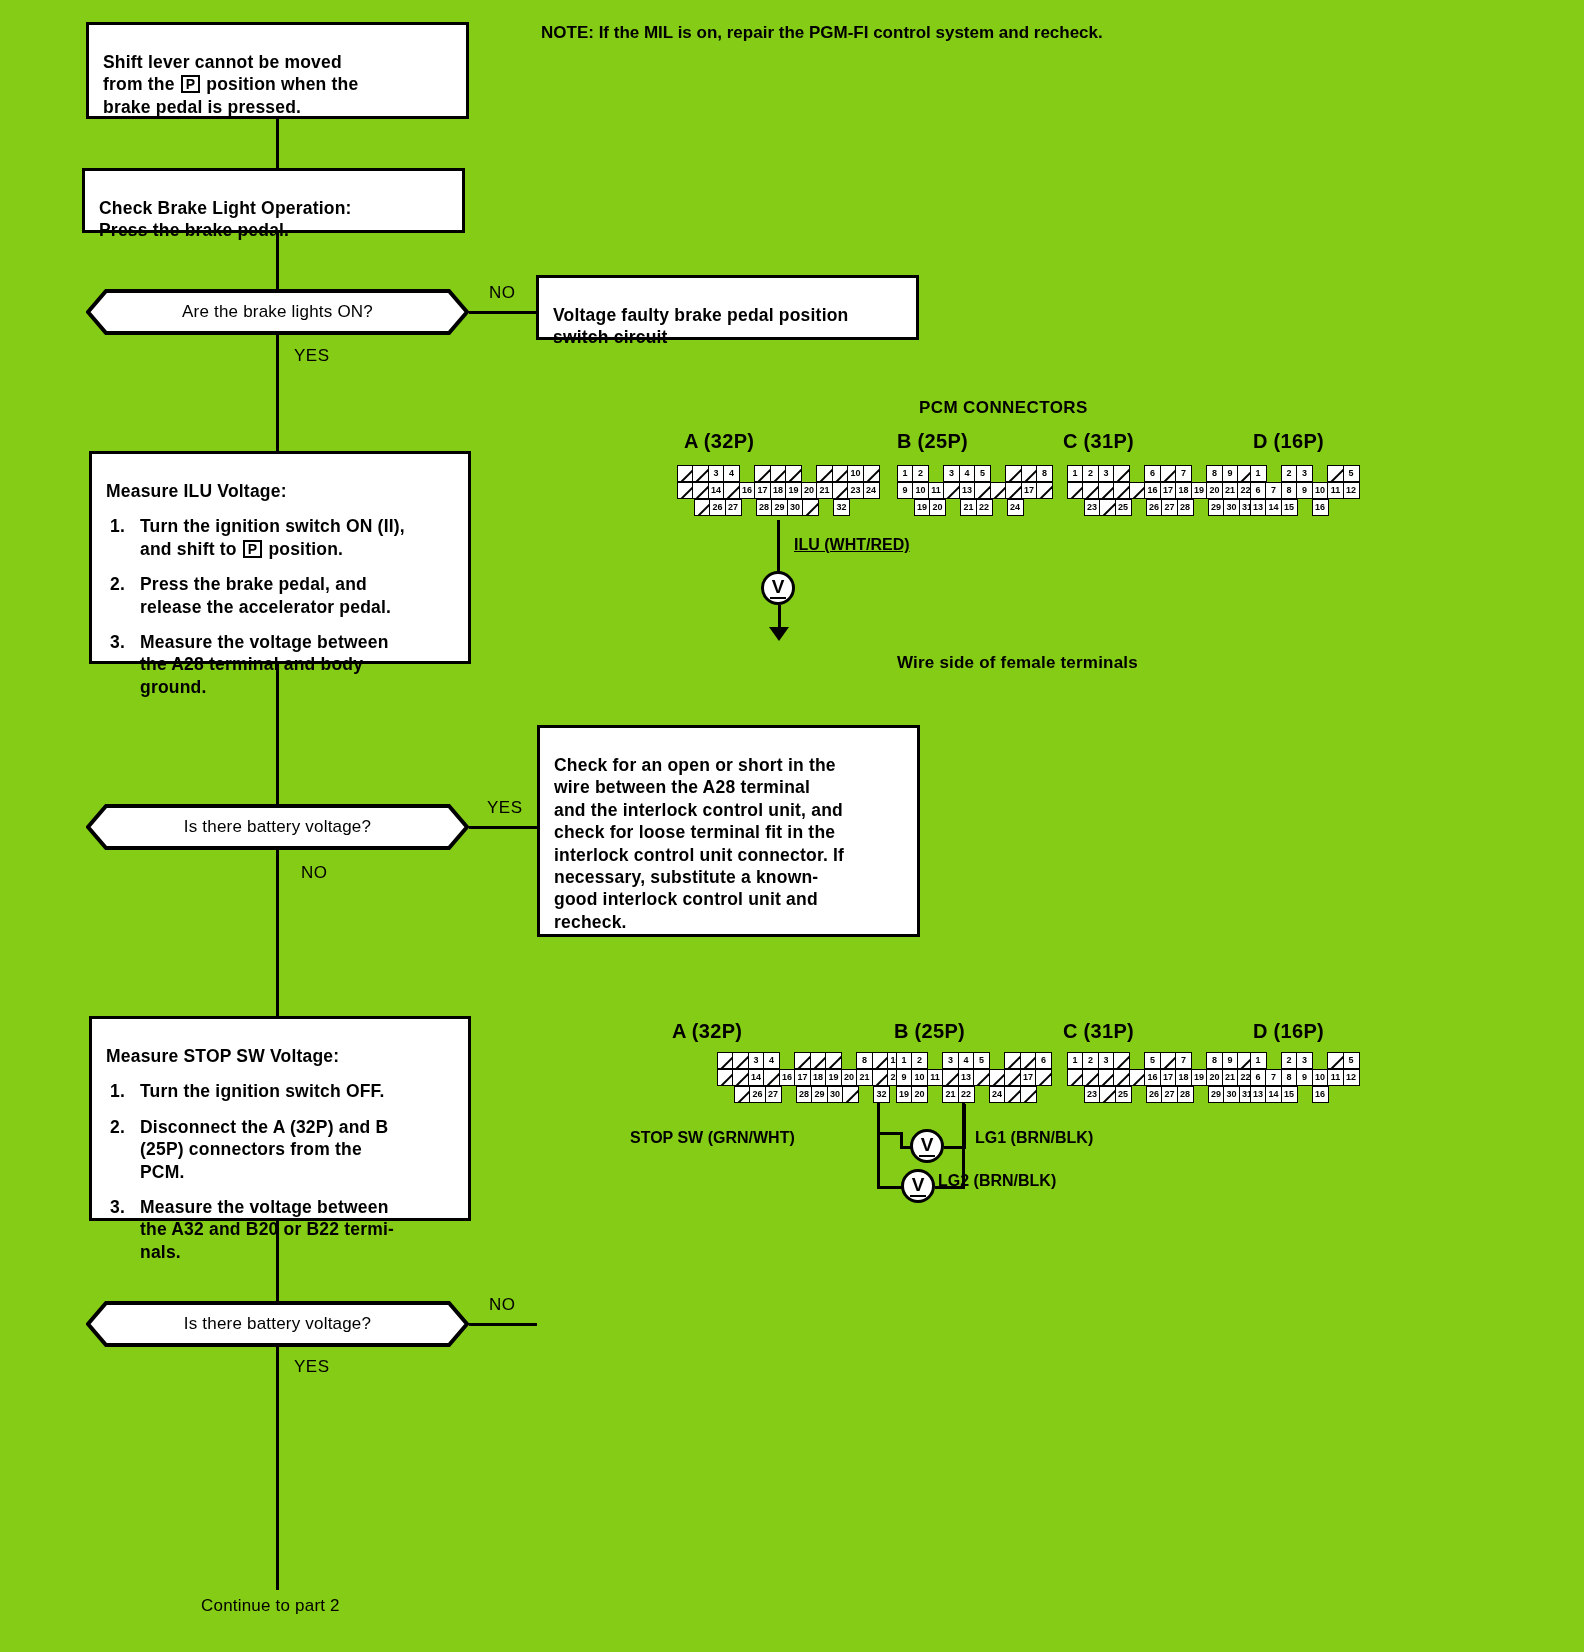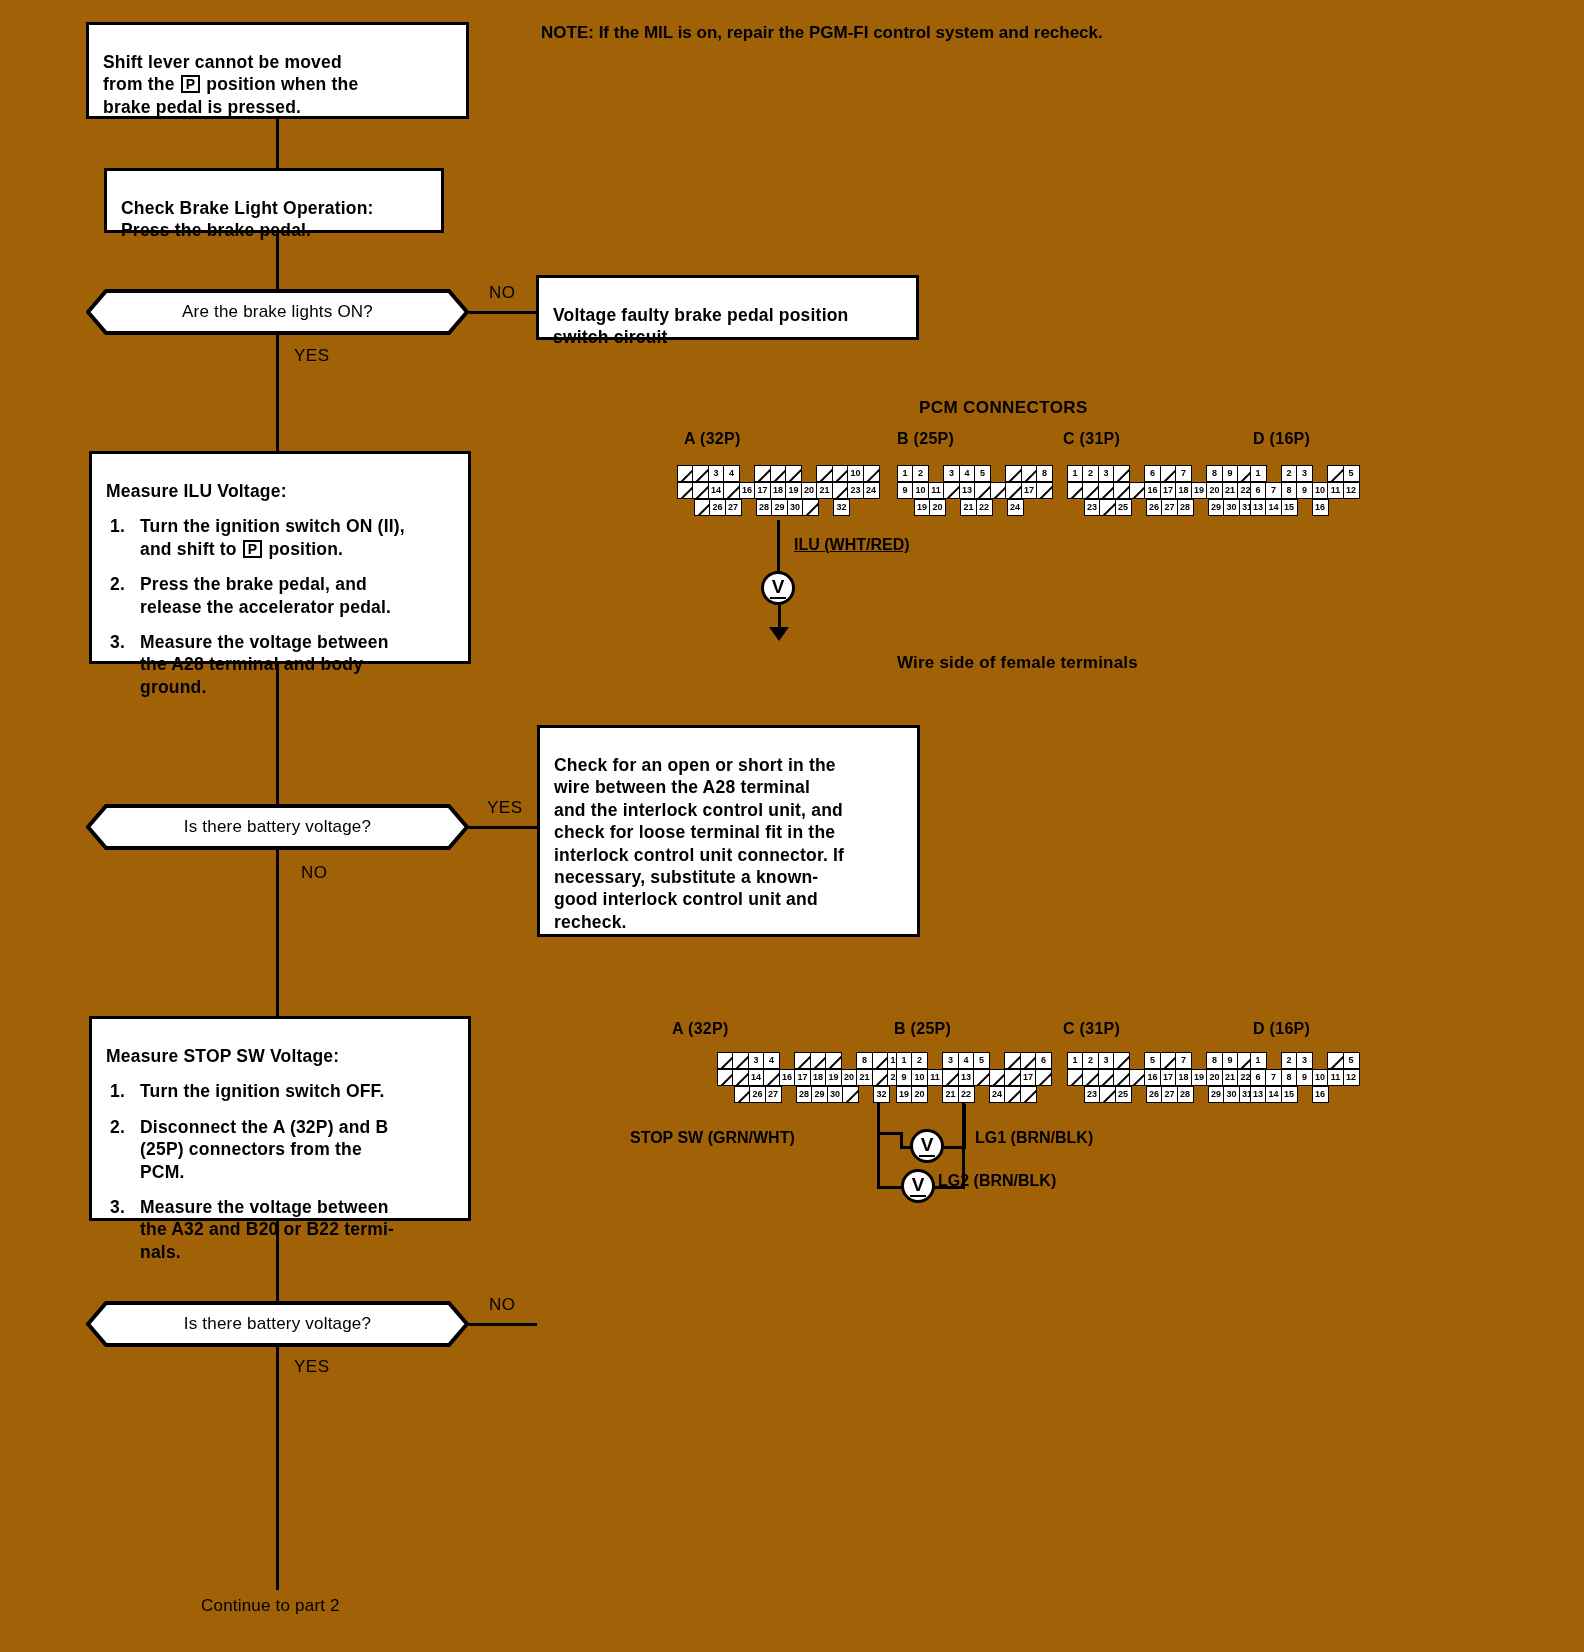--- a/index.html
+++ b/index.html
@@ -9,21 +9,21 @@
   }
   body {
     font-family: "Liberation Sans", sans-serif;
     color: #000000;
   }
   #page {
     position: relative;
     width: 1584px;
     height: 1652px;
     overflow: hidden;
-    background: #a16207;
+    background: #84cc16;
   }
   .abs { position: absolute; }
 
   
   .box {
     position: absolute;
     border: 3px solid #000;
     background: #fff;
     box-sizing: border-box;
     padding: 26px 14px;
@@ -96,21 +96,21 @@
   .conn-wrap { position: absolute; }
   .conn-title {
     position: absolute;
     font-weight: bold;
     font-size: 17px;
     letter-spacing: 0.4px;
   }
   .conn-label {
     position: absolute;
     font-weight: bold;
-    font-size: 16px;
+    font-size: 20px;
     letter-spacing: 0.3px;
   }
   .pinrow { display: flex; }
   .pin {
     position: relative;
     width: 17px;
     height: 17px;
     border: 1.5px solid #000;
     margin-left: -1.5px;
     box-sizing: border-box;
@@ -187,21 +187,21 @@
     <div>
       <span>from the</span>
       <span class="boxed-p">P</span>
       <span>position when the</span>
     </div>
     <div>brake pedal is pressed.</div>
   </div>
 
   <div class="vline" style="left:276px; top:119px; height:49px;"></div>
 
-  <div class="box" style="left:104px; top:168px; width:340px; height:65px;">
+  <div class="box" style="left:82px; top:168px; width:383px; height:65px;">
     <div class="title">Check Brake Light Operation:</div>
     <div>Press the brake pedal.</div>
   </div>
 
   <div class="vline" style="left:276px; top:233px; height:56px;"></div>
 
   <div class="decision" style="left:86px; top:289px; width:383px; height:46px;">
     <svg class="hexbg" viewBox="0 0 383 46" preserveAspectRatio="none">
       <polygon points="20,2 363,2 381,23 363,44 20,44 2,23" fill="#ffffff" stroke="#000000" stroke-width="4"></polygon>
     </svg>

